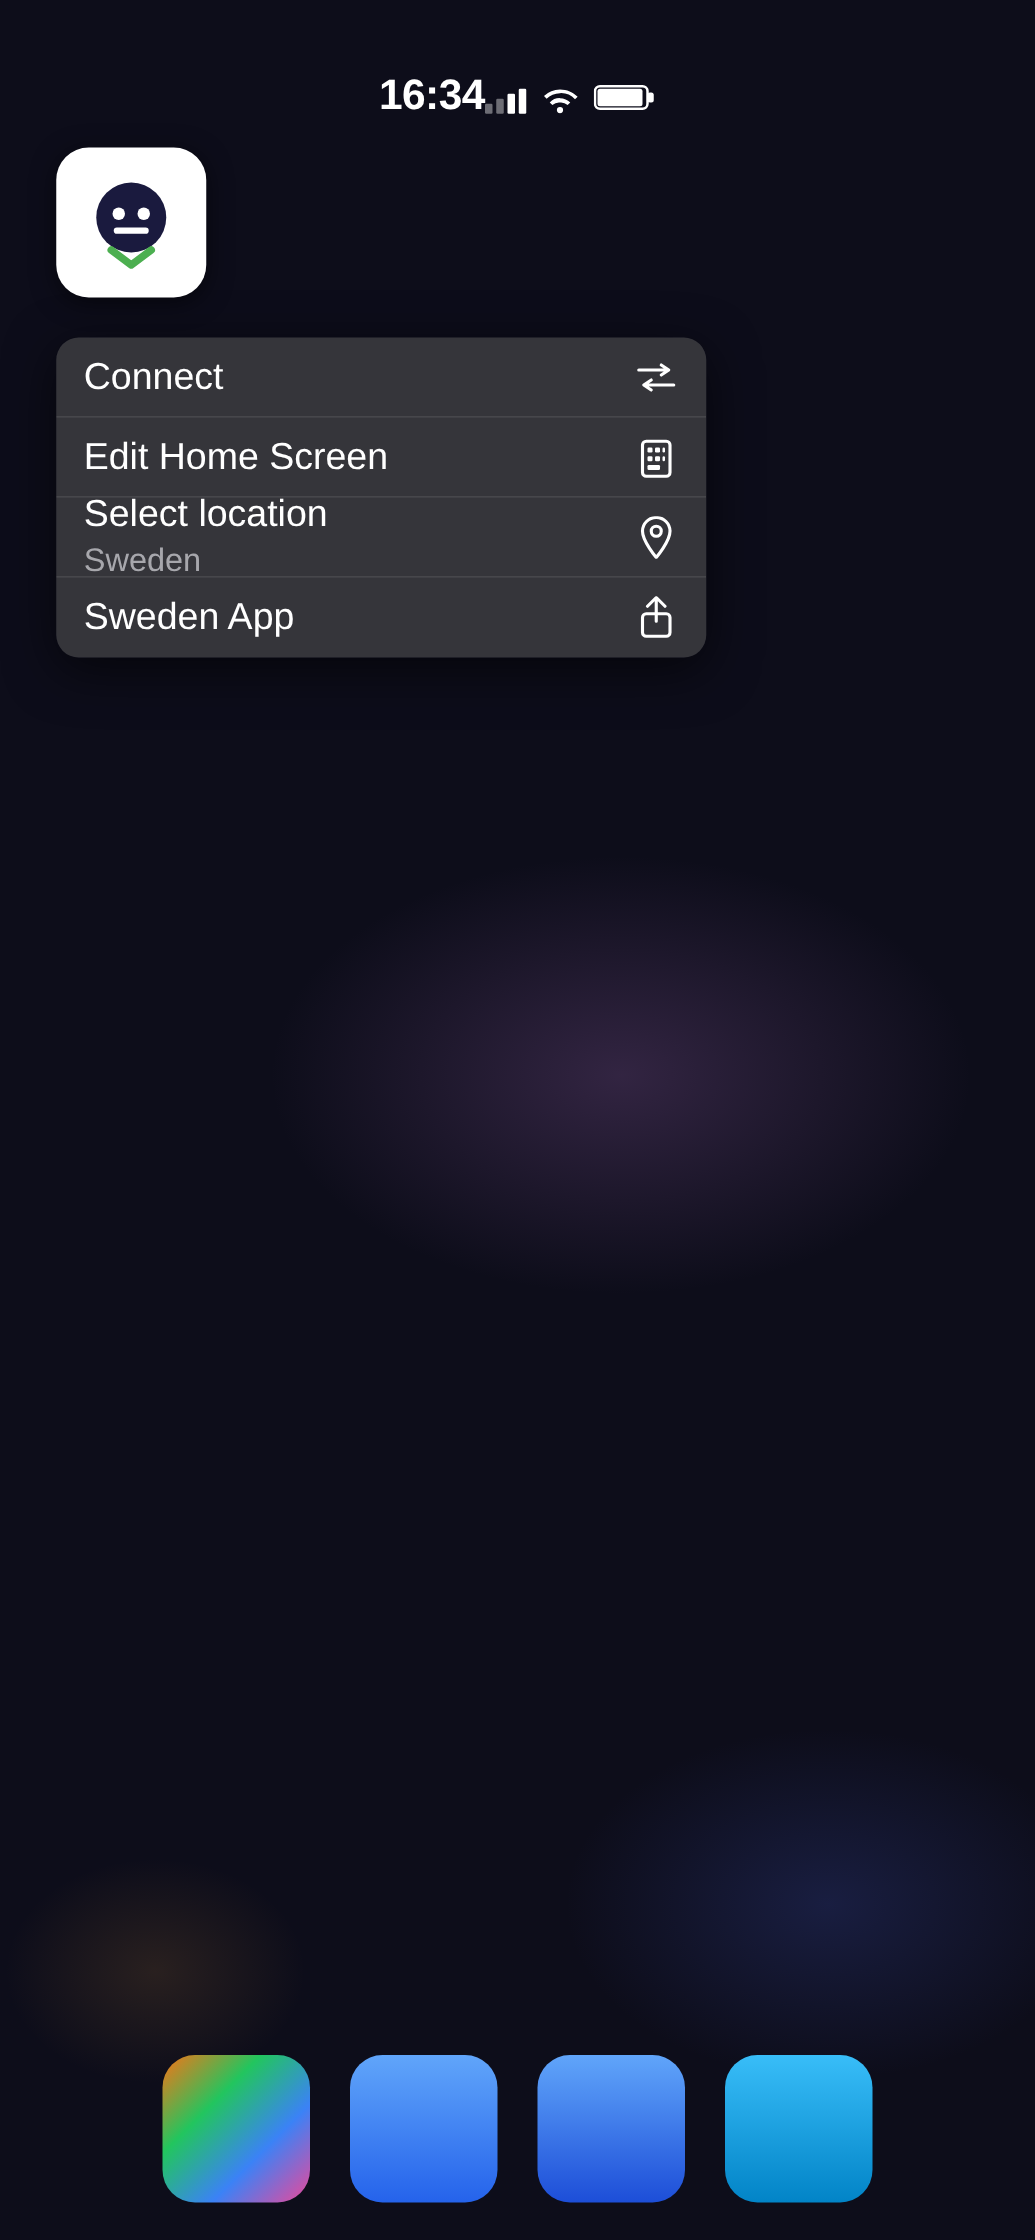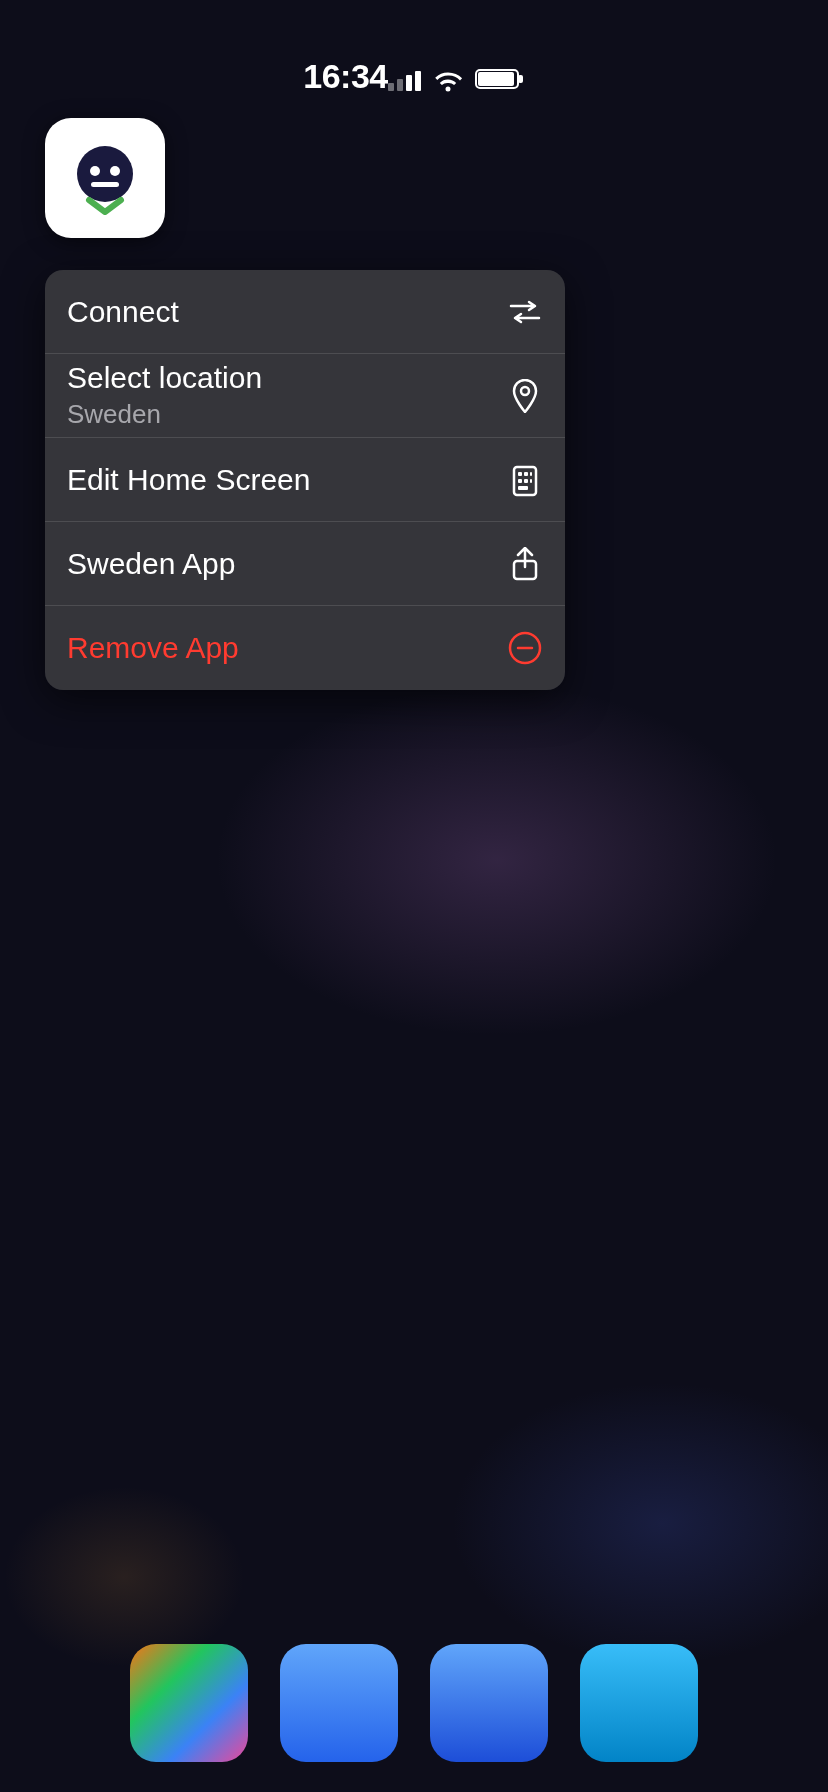--- a/index.html
+++ b/index.html
@@ -100,21 +100,21 @@
       overflow: hidden;
       backdrop-filter: blur(20px);
       box-shadow: 0 10px 40px rgba(0,0,0,0.6);
     }
 
     .menu-item {
       display: flex;
       align-items: center;
       justify-content: space-between;
       padding: 0 22px;
-      height: 84px;
+      height: 64px;
       border-bottom: 1px solid rgba(255,255,255,0.12);
       cursor: pointer;
     }
 
     .menu-item:last-child {
       border-bottom: none;
     }
 
     .menu-item-text {
       display: flex;
@@ -235,33 +235,20 @@
 <div class="context-menu">
 
   <div class="menu-item">
     <div class="menu-item-text">
       <span class="menu-item-label">Connect</span>
     </div>
     <div class="menu-icon">
       <svg width="32" height="28" viewBox="0 0 32 28" fill="none">
         <path d="M2 8h22M20 4l6 4-6 4" stroke="white" stroke-width="2.5" stroke-linecap="round" stroke-linejoin="round"></path>
         <path d="M30 20H8M12 16l-6 4 6 4" stroke="white" stroke-width="2.5" stroke-linecap="round" stroke-linejoin="round"></path>
-      </svg>
-    </div>
-  </div>
-
-  <div class="menu-item">
-    <div class="menu-item-text">
-      <span class="menu-item-label">Select location</span>
-      <span class="menu-item-sublabel">Sweden</span>
-    </div>
-    <div class="menu-icon">
-      <svg width="28" height="34" viewBox="0 0 28 34" fill="none">
-        <path d="M14 1C7.9 1 3 5.9 3 12c0 8 11 21 11 21s11-13 11-21c0-6.1-4.9-11-11-11z" stroke="white" stroke-width="2.5"></path>
-        <circle cx="14" cy="12" r="4" stroke="white" stroke-width="2.5"></circle>
       </svg>
     </div>
   </div>
 
   <div class="menu-item">
     <div class="menu-item-text">
       <span class="menu-item-label">Edit Home Screen</span>
     </div>
     <div class="menu-icon">
       <svg width="28" height="34" viewBox="0 0 28 34" fill="none">
@@ -272,41 +259,43 @@
         <rect x="7" y="16" width="4" height="4" rx="1" fill="white"></rect>
         <rect x="13" y="16" width="4" height="4" rx="1" fill="white"></rect>
         <rect x="19" y="16" width="2" height="4" rx="1" fill="white"></rect>
         <rect x="7" y="23" width="10" height="4" rx="1" fill="white"></rect>
       </svg>
     </div>
   </div>
 
   <div class="menu-item">
     <div class="menu-item-text">
+      <span class="menu-item-label">Select location</span>
+      <span class="menu-item-sublabel">Sweden</span>
+    </div>
+    <div class="menu-icon">
+      <svg width="28" height="34" viewBox="0 0 28 34" fill="none">
+        <path d="M14 1C7.9 1 3 5.9 3 12c0 8 11 21 11 21s11-13 11-21c0-6.1-4.9-11-11-11z" stroke="white" stroke-width="2.5"></path>
+        <circle cx="14" cy="12" r="4" stroke="white" stroke-width="2.5"></circle>
+      </svg>
+    </div>
+  </div>
+
+  <div class="menu-item">
+    <div class="menu-item-text">
       <span class="menu-item-label">Sweden App</span>
     </div>
     <div class="menu-icon">
       <svg width="30" height="34" viewBox="0 0 30 34" fill="none">
         <rect x="4" y="14" width="22" height="18" rx="3" stroke="white" stroke-width="2.5"></rect>
         <path d="M15 2v18M8 8l7-7 7 7" stroke="white" stroke-width="2.5" stroke-linecap="round" stroke-linejoin="round"></path>
       </svg>
     </div>
   </div>
 
-  <div class="menu-item">
-    <div class="menu-item-text">
-      <span class="menu-item-label red">Remove App</span>
-    </div>
-    <div class="menu-icon red">
-      <svg width="34" height="34" viewBox="0 0 34 34" fill="none">
-        <circle cx="17" cy="17" r="15" stroke="#ff3b30" stroke-width="2.5"></circle>
-        <path d="M10 17h14" stroke="#ff3b30" stroke-width="2.5" stroke-linecap="round"></path>
-      </svg>
-    </div>
-  </div>
 
 </div>
 
 <div class="dock">
   <div class="dock-icon dock-icon-1"></div>
   <div class="dock-icon dock-icon-2"></div>
   <div class="dock-icon dock-icon-3"></div>
   <div class="dock-icon dock-icon-4"></div>
 </div>
 

